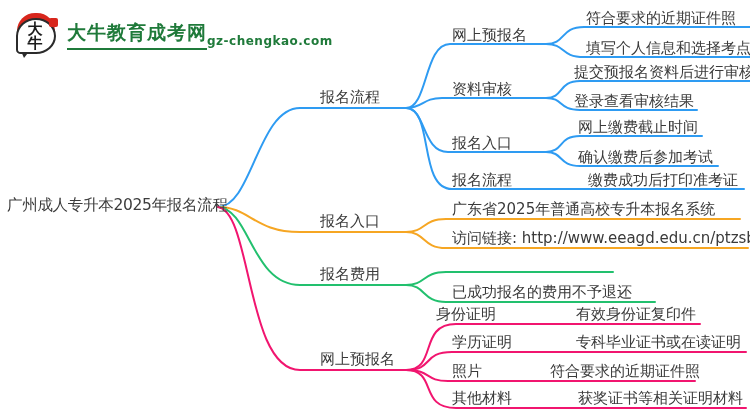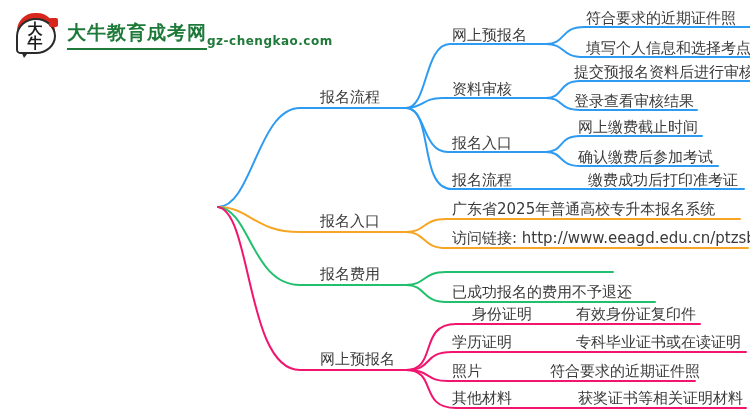--- a/index.html
+++ b/index.html
@@ -74,20 +74,21 @@
         <span class="logo-mark">大牛</span>
       </span>
       <span class="logo-seal"></span>
     </div>
     <div class="logo-text">
       <div class="logo-title">大牛教育成考网</div>
       <div class="logo-domain">gz-chengkao.com</div>
     </div>
   </div>
 
+  <span class="lbl root-lbl" style="left:7px;top:196px">广州成人专升本2025年报名流程</span>
 
   <span class="lbl" style="left:320px;top:88px">报名流程</span>
   <span class="lbl" style="left:320px;top:212px">报名入口</span>
   <span class="lbl" style="left:320px;top:265px">报名费用</span>
   <span class="lbl" style="left:320px;top:350px">网上预报名</span>
 
   <span class="lbl" style="left:452px;top:26px">网上预报名</span>
   <span class="lbl" style="left:586px;top:9px">符合要求的近期证件照</span>
   <span class="lbl" style="left:586px;top:39px">填写个人信息和选择考点</span>
 
@@ -100,21 +101,21 @@
   <span class="lbl" style="left:578px;top:118px">网上缴费截止时间</span>
 
   <span class="lbl" style="left:452px;top:171px">报名流程</span>
   <span class="lbl" style="left:588px;top:171px">缴费成功后打印准考证</span>
 
   <span class="lbl" style="left:452px;top:200px">广东省2025年普通高校专升本报名系统</span>
   <span class="lbl" style="left:452px;top:229px">访问链接: http://www.eeagd.edu.cn/ptzsbks</span>
 
   <span class="lbl" style="left:452px;top:283px">已成功报名的费用不予退还</span>
 
-  <span class="lbl" style="left:472px;top:305px">身份证明</span>
+  <span class="lbl" style="left:436px;top:305px">身份证明</span>
   <span class="lbl" style="left:576px;top:305px">有效身份证复印件</span>
 
   <span class="lbl" style="left:452px;top:333px">学历证明</span>
   <span class="lbl" style="left:576px;top:333px">专科毕业证书或在读证明</span>
 
   <span class="lbl" style="left:452px;top:362px">照片</span>
   <span class="lbl" style="left:550px;top:362px">符合要求的近期证件照</span>
 
   <span class="lbl" style="left:452px;top:389px">其他材料</span>
   <span class="lbl" style="left:578px;top:389px">获奖证书等相关证明材料</span>

